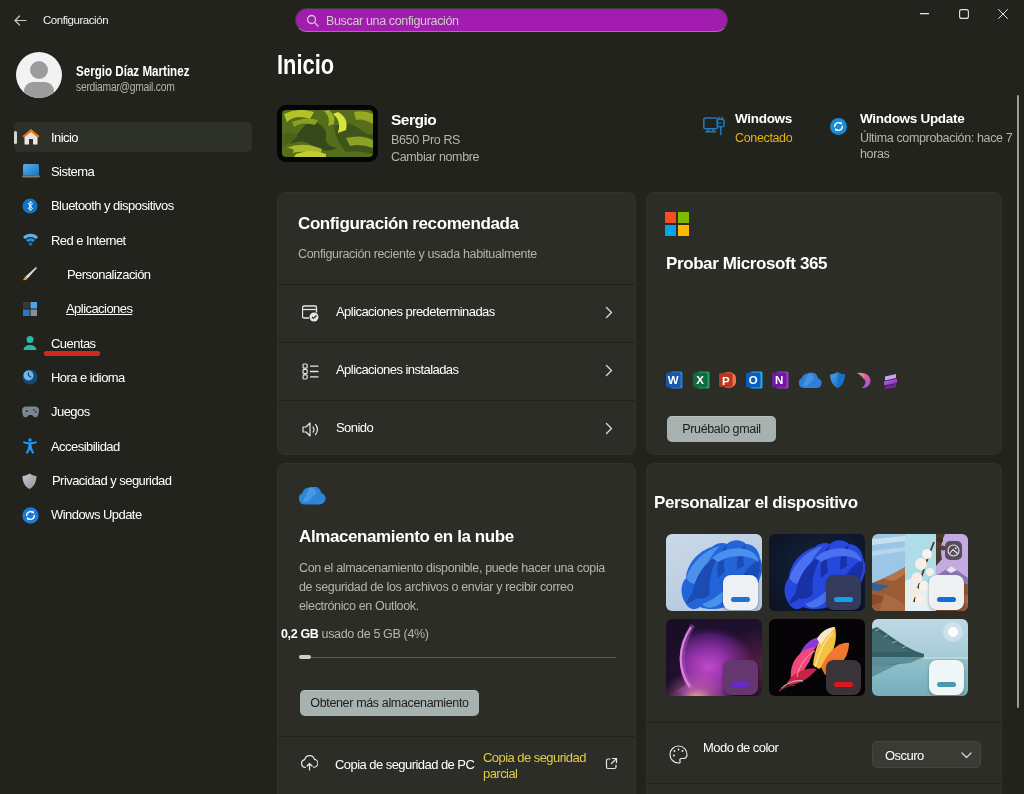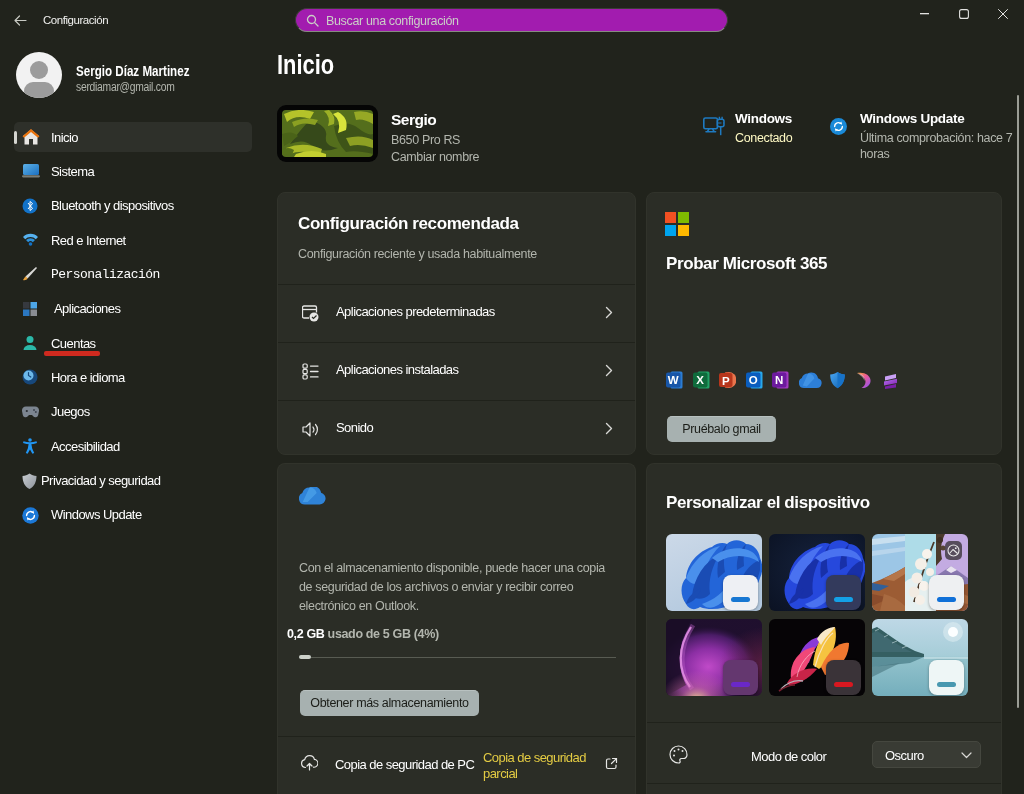--- a/index.html
+++ b/index.html
@@ -74,28 +74,28 @@
       <div class="abs" style="left:22px;top:192.05px;width:18px;height:17px;"><svg width="17" height="14" viewBox="0 0 17 14">
           <path d="M1 5 a10.5 10.5 0 0 1 15 0 l-2.2 2.3 a7.4 7.4 0 0 0 -10.6 0 z" fill="#57b2ef"></path>
           <path d="M4 8 a6.4 6.4 0 0 1 9 0 l-2.2 2.2 a3.2 3.2 0 0 0 -4.6 0 z" fill="#2b8fd8"></path>
           <circle cx="8.5" cy="12" r="1.8" fill="#1272c8"></circle>
         </svg></div>
       <div class="abs lbl" style="left:51px;top:192.55px;">Red e Internet</div>
       <div class="abs" style="left:22px;top:226.4px;width:18px;height:17px;"><svg width="16" height="16" viewBox="0 0 16 16">
           <path d="M14 1 L15 2 L6 12 L4 13 L3 12 L4 10 Z" fill="#d9d9d6"></path>
           <path d="M4 10.5 C2.5 11 2 13 1 14 C2.5 14.5 5 14 5.5 12.5 Z" fill="#e8a33d"></path>
         </svg></div>
-      <div class="abs lbl" style="left:51px;top:226.9px;font-family:Liberation Mono, monospace;">Personalización</div>
+      <div class="abs lbl" style="left:67px;top:226.9px;">Personalización</div>
       <div class="abs" style="left:22px;top:260.75px;width:18px;height:17px;"><svg width="16" height="16" viewBox="0 0 16 16">
           <rect x="1" y="1" width="6.5" height="6.5" fill="#36393f"></rect>
           <rect x="8.5" y="1" width="6.5" height="6.5" fill="#4da6e8"></rect>
           <rect x="1" y="8.5" width="6.5" height="6.5" fill="#2b77c0"></rect>
           <rect x="8.5" y="8.5" width="6.5" height="6.5" fill="#8a8d93"></rect>
         </svg></div>
-      <div class="abs lbl" style="left:54px;top:261.25px;">Aplicaciones</div>
+      <div class="abs lbl" style="left:66px;top:261.25px;text-decoration:underline;">Aplicaciones</div>
       <div class="abs" style="left:22px;top:295.1px;width:18px;height:17px;"><svg width="16" height="16" viewBox="0 0 16 16">
           <circle cx="8" cy="4.5" r="3.5" fill="#2bb8a8"></circle>
           <path d="M1.5 15 a6.5 5 0 0 1 13 0 z" fill="#2bb8a8"></path>
         </svg></div>
       <div class="abs lbl" style="left:51px;top:295.6px;">Cuentas</div>
       <div class="abs" style="left:44px;top:311.1px;width:56px;height:4.5px;border-radius:2px;background:#cf2a1f;"></div>
       <div class="abs" style="left:22px;top:329.45000000000005px;width:18px;height:17px;"><svg width="16" height="16" viewBox="0 0 16 16">
           <circle cx="8" cy="8" r="7.5" fill="#17487c"></circle>
           <circle cx="6.5" cy="6.5" r="5" fill="#6db9ea"></circle>
           <path d="M6.5 3.5 V6.5 L8.8 8" stroke="#17487c" stroke-width="1.2" fill="none" stroke-linecap="round"></path>
@@ -116,21 +116,21 @@
       <div class="abs lbl" style="left:51px;top:398.65000000000003px;">Accesibilidad</div>
       <div class="abs" style="left:22px;top:432.5px;width:18px;height:17px;"><svg width="15" height="16" viewBox="0 0 15 16">
           <path d="M7.5 0.5 C9.5 2 12 2.8 14.5 3 c0 5.5 -2 10.5 -7 13 c-5 -2.5 -7 -7.5 -7 -13 C3 2.8 5.5 2 7.5 0.5z" fill="url(#gp)"></path>
           <defs>
             <linearGradient id="gp" x1="0" y1="0" x2="1" y2="1">
               <stop offset="0" stop-color="#c9cdd2"></stop>
               <stop offset="1" stop-color="#8d939b"></stop>
             </linearGradient>
           </defs>
         </svg></div>
-      <div class="abs lbl" style="left:41px;top:433px;">Privacidad y seguridad</div>
+      <div class="abs lbl" style="left:52px;top:433px;">Privacidad y seguridad</div>
       <div class="abs" style="left:22px;top:466.85px;width:18px;height:17px;"><svg width="17" height="17" viewBox="0 0 17 17">
           <circle cx="8.5" cy="8.5" r="8.2" fill="#1b78d7"></circle>
           <path d="M4.6 8.5 a3.9 3.9 0 0 1 6.8 -2.6 M12.4 8.5 a3.9 3.9 0 0 1 -6.8 2.6" stroke="#fff" stroke-width="1.4" fill="none" stroke-linecap="round"></path>
           <path d="M11.6 3.4 L11.7 6.1 L9 6 Z" fill="#fff"></path>
           <path d="M5.4 13.6 L5.3 10.9 L8 11 Z" fill="#fff"></path>
         </svg></div>
       <div class="abs lbl" style="left:51px;top:467.35px;">Windows Update</div>
     </div>
 </div>
 
@@ -160,21 +160,21 @@
 
   <svg class="abs" style="left:426px;top:76px;" width="24" height="22" viewBox="0 0 24 22">
     <rect x="0.8" y="2" width="13.6" height="10.8" rx="1.6" stroke="#1e7ac0" stroke-width="1.6" fill="none"></rect>
     <path d="M6 12.8 L4.6 15.4 M9.6 12.8 L11 15.4 M3 15.7 H12.6" stroke="#1e7ac0" stroke-width="1.6" fill="none" stroke-linecap="round"></path>
     <rect x="14.4" y="3.2" width="6.6" height="7.6" rx="2" fill="#21231c" stroke="#1e7ac0" stroke-width="1.5"></rect>
     <path d="M16.4 0.8 V3.2 M19.1 0.8 V3.2" stroke="#1e7ac0" stroke-width="1.4"></path>
     <path d="M14.5 7 h4 M20 7 h1" stroke="#1e7ac0" stroke-width="1.2"></path>
     <path d="M17.7 10.8 V19.2" stroke="#1e7ac0" stroke-width="1.5"></path>
   </svg>
   <div class="abs" style="left:458px;top:71px;font-size:13.5px;font-weight:bold;letter-spacing:-0.3px;">Windows</div>
-  <div class="abs sm" style="left:458px;top:91px;color:#fef9c3;">Conectado</div>
+  <div class="abs sm" style="left:458px;top:91px;color:#eab308;">Conectado</div>
 
   <svg class="abs" style="left:553px;top:78px;" width="17" height="17" viewBox="0 0 19 19">
     <circle cx="9.5" cy="9.5" r="9.5" fill="#1a8ad8"></circle>
     <path d="M5.2 9.5 a4.3 4.3 0 0 1 7.5 -2.9 M13.8 9.5 a4.3 4.3 0 0 1 -7.5 2.9" stroke="#fff" stroke-width="1.5" fill="none" stroke-linecap="round"></path>
     <path d="M12.9 3.8 L13 6.8 L10 6.7 Z" fill="#fff"></path>
     <path d="M6.1 15.2 L6 12.2 L9 12.3 Z" fill="#fff"></path>
   </svg>
   <div class="abs" style="left:583px;top:71px;font-size:13.5px;font-weight:bold;letter-spacing:-0.3px;">Windows Update</div>
   <div class="abs sm" style="left:583px;top:91px;width:175px;line-height:15.5px;color:#b3b6ae;">Última comprobación: hace 7<br>horas</div>
 
@@ -294,40 +294,41 @@
         </div>
       </div>
     <div class="abs sm" style="left:20px;top:223px;width:109px;height:26px;background:#a7b1b0;border-radius:5px;border-top:1px solid #b8c1c0;text-align:center;line-height:24px;color:#1b1d18;">Pruébalo gmail</div>
   </div>
 
   <div class="card" style="left:0px;top:423px;width:359px;height:380px;border-bottom:none;">
     <svg class="abs" style="left:21px;top:23px;" width="27" height="18" viewBox="0 0 27 18">
       <path d="M10.5 0.5 a7.5 7.5 0 0 0 -7.2 5.6 A6 6 0 0 0 6 17.5 h14.5 a6 6 0 0 0 1.6 -11.8 A7.5 7.5 0 0 0 10.5 0.5 z" fill="#2f83d8"></path>
       <path d="M10.5 0.5 a7.5 7.5 0 0 1 7.2 5.6 l-9 9 h-5 z" fill="#4aa0e8" opacity="0.8"></path>
     </svg>
+    <div class="abs t17" style="left:21px;top:63px;">Almacenamiento en la nube</div>
     <div class="abs sm" style="left:21px;top:95px;line-height:19px;color:#b3b6ae;white-space:nowrap;">Con el almacenamiento disponible, puede hacer una copia<br>de seguridad de los archivos o enviar y recibir correo<br>electrónico en Outlook.</div>
-    <div class="abs sm" style="left:9px;top:163px;color:#b3b6ae;font-weight:bold;"><b style="color:#fff;">0,2 GB</b> usado de 5 GB (4%)</div>
+    <div class="abs sm" style="left:3px;top:163px;color:#b3b6ae;"><b style="color:#fff;">0,2 GB</b> usado de 5 GB (4%)</div>
     <div class="abs" style="left:21px;top:192.5px;width:317px;height:1.2px;background:#585b52;"></div>
     <div class="abs" style="left:21px;top:191px;width:12px;height:4px;border-radius:2px;background:#ccd0c9;"></div>
     <div class="abs sm" style="left:22px;top:226px;width:179px;height:26px;background:#a7b1b0;border-radius:5px;border-top:1px solid #b8c1c0;text-align:center;line-height:24px;color:#1b1d18;">Obtener más almacenamiento</div>
     <div class="abs" style="left:0;top:272px;width:357px;height:1px;background:#20221b;"></div>
     <svg class="abs" style="left:23px;top:291px;" width="17" height="16" viewBox="0 0 17 16">
       <path d="M4.5 12.5 a4 4 0 0 1 -0.8 -7.9 a5 5 0 0 1 9.7 -0.2 a3.8 3.8 0 0 1 -0.9 7.8" stroke="#e6e6e4" stroke-width="1.2" fill="none" stroke-linecap="round"></path>
       <path d="M8.5 15 v-6 M6 11 l2.5 -2.5 L11 11" stroke="#e6e6e4" stroke-width="1.2" fill="none" stroke-linecap="round" stroke-linejoin="round"></path>
     </svg>
     <div class="abs lbl" style="left:57px;top:293px;">Copia de seguridad de PC</div>
     <div class="abs lbl" style="left:205px;top:286px;width:130px;line-height:16px;color:#e3cb43;">Copia de seguridad<br>parcial</div>
     <svg class="abs" style="left:327px;top:293px;" width="13" height="13" viewBox="0 0 13 13">
       <path d="M5 2 H3 a1.5 1.5 0 0 0 -1.5 1.5 V10 A1.5 1.5 0 0 0 3 11.5 h6.5 A1.5 1.5 0 0 0 11 10 V8" stroke="#e6e6e4" stroke-width="1.2" fill="none" stroke-linecap="round"></path>
       <path d="M7.5 1.5 h4 v4 M11.2 1.8 L6.5 6.5" stroke="#e6e6e4" stroke-width="1.2" fill="none" stroke-linecap="round"></path>
     </svg>
   </div>
 
   <div class="card" style="left:369px;top:423px;width:356px;height:380px;border-bottom:none;">
-    <div class="abs t17" style="left:19px;top:29px;">Personalizar el dispositivo</div>
+    <div class="abs t17" style="left:7px;top:29px;">Personalizar el dispositivo</div>
     <div id="thumbs" class="abs" style="left:19px;top:70px;">
         <div style="display:grid;grid-template-columns:repeat(3,96px);grid-gap:8px 7px;">
           <div style="position:relative;width:96px;height:77px;border-radius:6px;overflow:hidden;">
     <svg width="96" height="77" viewBox="0 0 96 77" preserveAspectRatio="none" style="position:absolute;left:0;top:0;">
   <defs>
                 <linearGradient id="bl1" x1="0" y1="0" x2="0.6" y2="1">
                   <stop offset="0" stop-color="#ccd9e8"></stop>
                   <stop offset="1" stop-color="#b2c8de"></stop>
                 </linearGradient>
               </defs>
@@ -485,21 +486,21 @@
         </div>
       </div>
     <div class="abs" style="left:0;top:258px;width:354px;height:1px;background:#20221b;"></div>
     <svg class="abs" style="left:22px;top:281px;" width="19" height="19" viewBox="0 0 19 19">
       <path d="M9.5 1 a8.5 8.5 0 1 0 0 17 c1.5 0 2 -1 1.5 -2 c-0.6 -1.2 0 -2.5 1.5 -2.5 h2 a3.5 3.5 0 0 0 3.5 -3.5 A8.5 8.5 0 0 0 9.5 1z" stroke="#e6e6e4" stroke-width="1.2" fill="none"></path>
       <circle cx="5.5" cy="6" r="1" fill="#e6e6e4"></circle>
         <circle cx="9.5" cy="4.5" r="1" fill="#e6e6e4"></circle>
         <circle cx="13.5" cy="6" r="1" fill="#e6e6e4"></circle>
         <circle cx="5" cy="10.5" r="1" fill="#e6e6e4"></circle>
     </svg>
-    <div class="abs lbl" style="left:56px;top:285px;margin-left:48px;">Modo de color</div>
+    <div class="abs lbl" style="left:56px;top:276px;">Modo de color</div>
     <div class="abs" style="left:225px;top:277px;width:109px;height:27px;background:#393b34;border:1px solid #45473f;border-radius:5px;">
       <div class="abs lbl" style="left:12px;top:5.5px;">Oscuro</div>
       <svg class="abs" style="left:88px;top:10px;" width="11" height="7" viewBox="0 0 11 7">
           <path d="M1 1 L5.5 5.5 L10 1" stroke="#d8d8d5" stroke-width="1.2" fill="none" stroke-linecap="round" stroke-linejoin="round"></path>
         </svg>
     </div>
     <div class="abs" style="left:0;top:319px;width:354px;height:1px;background:#20221b;"></div>
   </div>
 </div>
 

